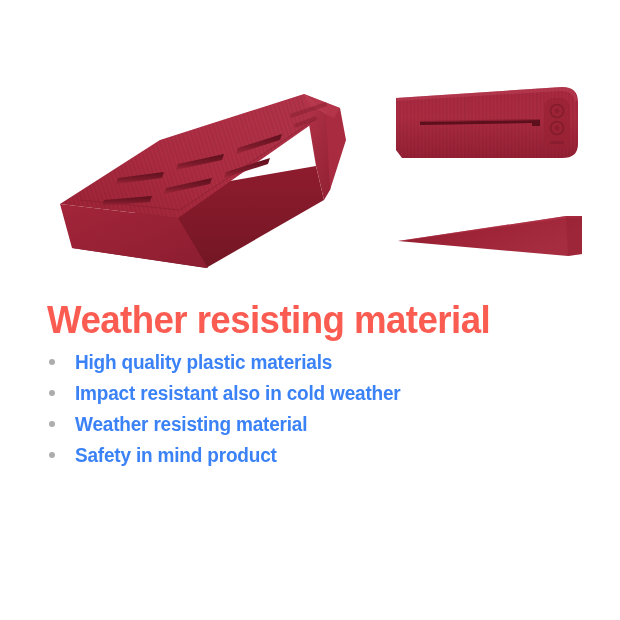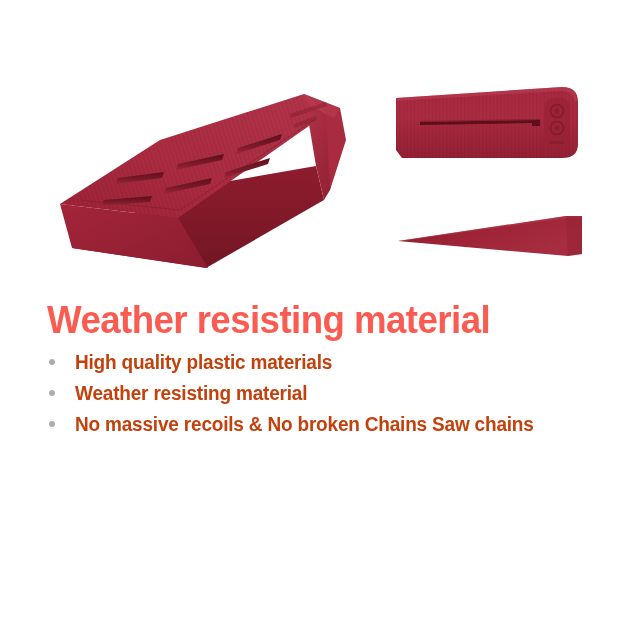--- a/index.html
+++ b/index.html
@@ -83,21 +83,21 @@
     top: 58px;
     width: 620px;
     list-style: none;
     margin: 0;
     padding: 0;
   }
   #feature-list li {
     position: relative;
     height: 31px;
     padding-left: 75px;
-    color: #c2410c;
+    color: #3b82f6;
     font-size: 20px;
     font-weight: bold;
     letter-spacing: -0.2px;
     line-height: 24px;
     white-space: nowrap;
   }
   #feature-list li .bullet-dot {
     position: absolute;
     left: 49px;
     top: 9px;
@@ -239,20 +239,24 @@
 
   <div id="headline">Weather resisting material</div>
 
   <ul id="feature-list">
     <li>
       <span class="bullet-dot"></span>
       <span class="bullet-text">High quality plastic materials</span>
     </li>
     <li>
       <span class="bullet-dot"></span>
+      <span class="bullet-text">Impact resistant also in cold weather</span>
+    </li>
+    <li>
+      <span class="bullet-dot"></span>
       <span class="bullet-text">Weather resisting material</span>
     </li>
     <li>
       <span class="bullet-dot"></span>
-      <span class="bullet-text">No massive recoils &amp; No broken Chains Saw chains</span>
+      <span class="bullet-text">Safety in mind product</span>
     </li>
   </ul>
 </div>
 
 </body></html>

